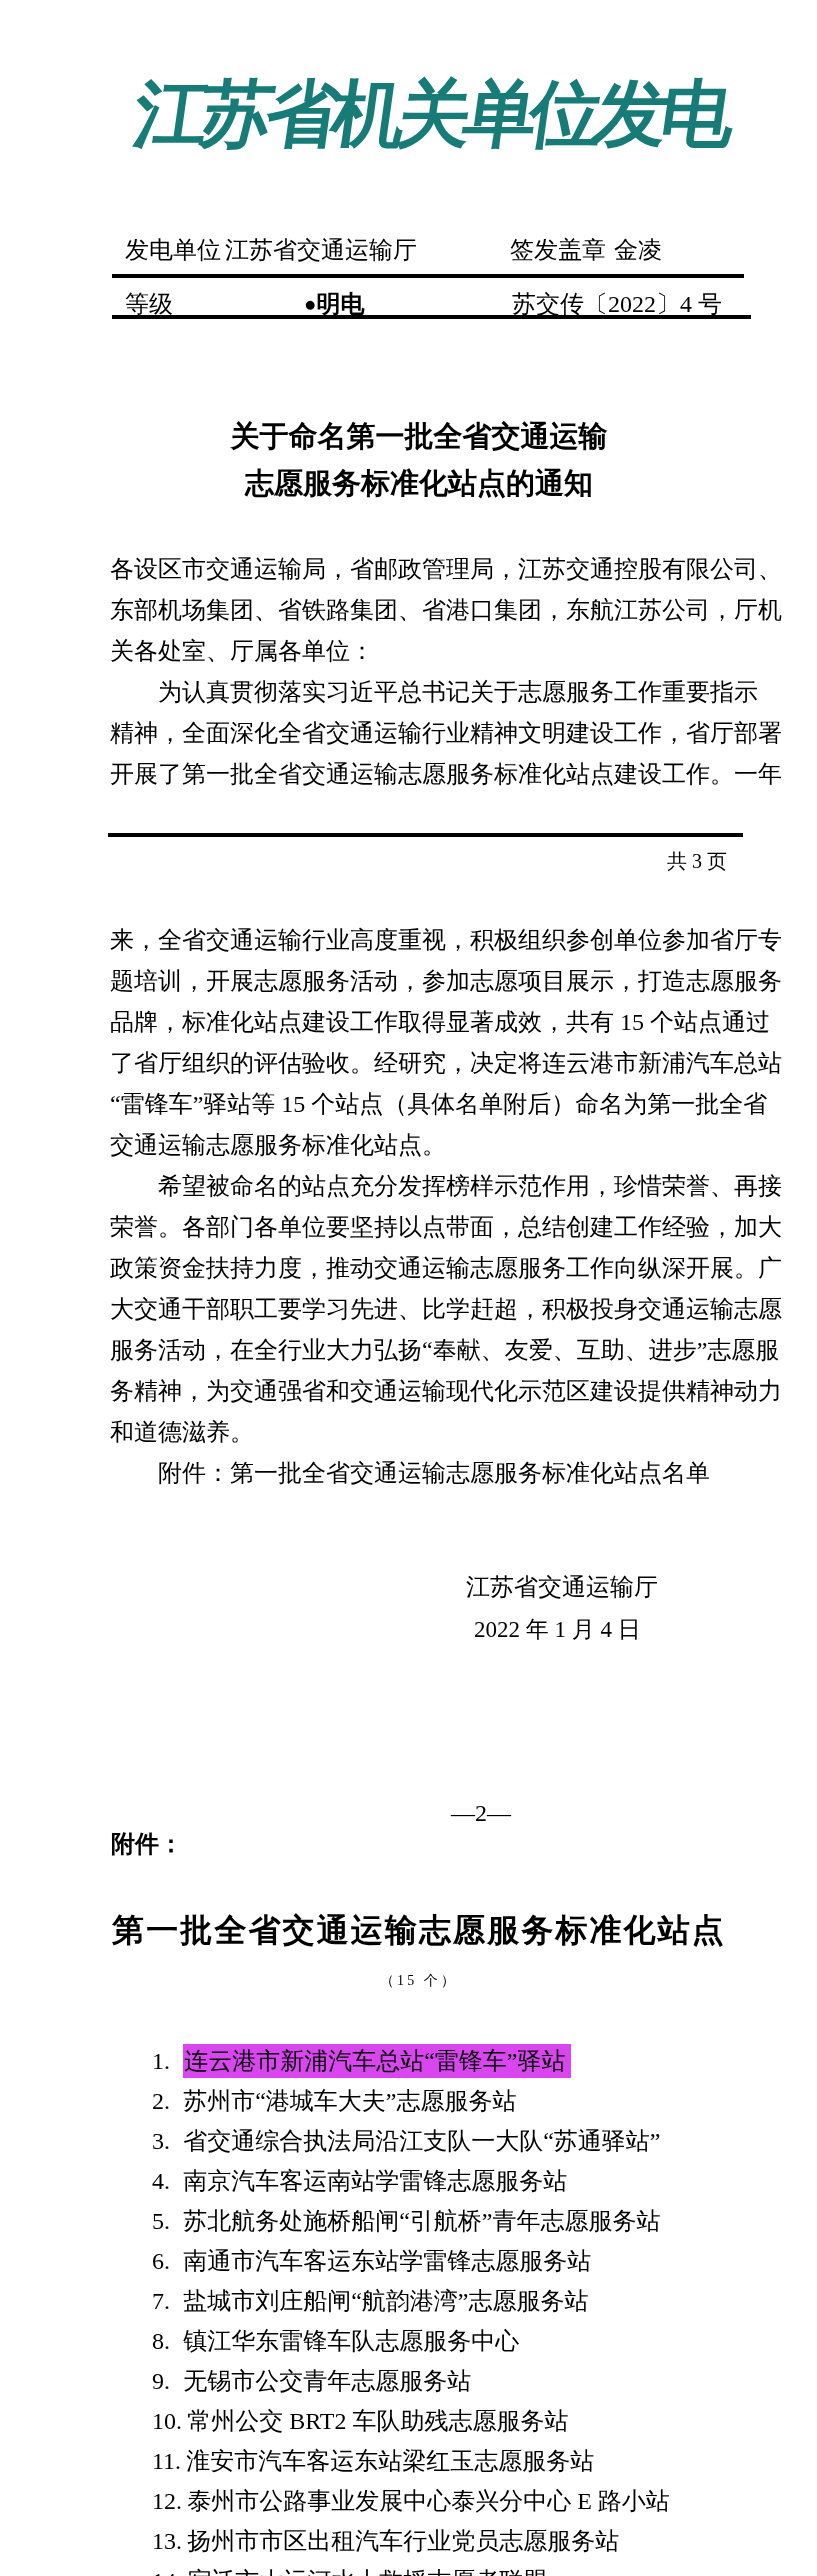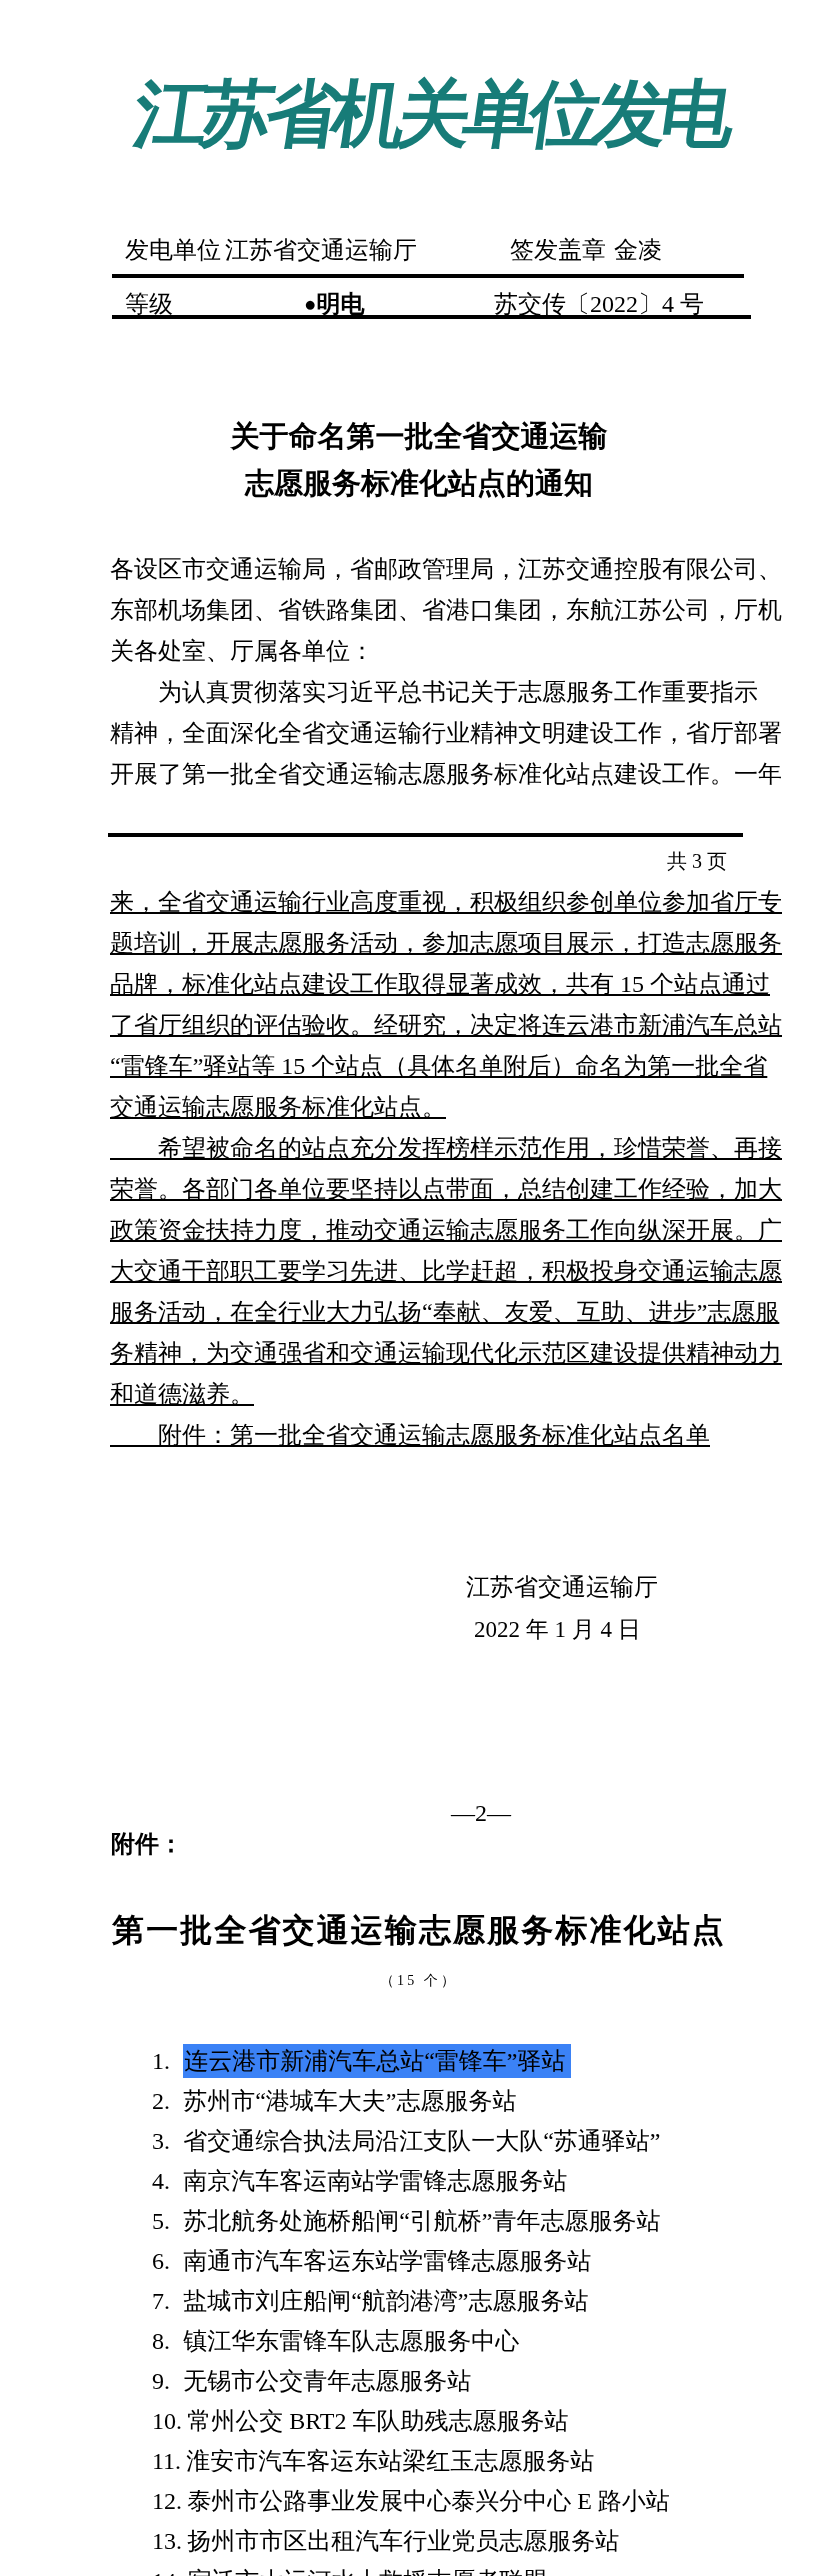--- a/index.html
+++ b/index.html
@@ -13,56 +13,56 @@
   .hdr{position:absolute;font-size:24px;line-height:31px;height:31px;white-space:nowrap;}
   .r1{top:235px;}
   .r2{top:289px;}
   .x-l1{left:125px;}
   .x-v1{left:225px;}
   .x-l2{left:510px;}
   .x-v2{left:614px;}
   .x-grade{left:125px;}
   .x-mingdian{left:256px;font-weight:bold;margin-left:48px;}
   .x-mingdian .dot{font-size:20.6px;vertical-align:1px;}
-  .x-docno{left:494px;text-align:center;}
+  .x-docno{left:512px;text-align:center;}
 
   .rule{position:absolute;background:#000;}
   .rule1{left:112px;top:274px;width:632px;height:3.6px;}
   .rule2{left:112px;top:315px;width:639px;height:3.6px;}
   .rule-pb{left:108px;top:833px;width:635px;height:4.1px;}
 
   .doc-title{position:absolute;left:111px;width:616px;text-align:center;
              font-size:29px;font-weight:bold;white-space:nowrap;}
   .t1{top:417px;}
   .t2{top:464px;}
 
   .body-block{position:absolute;left:110px;width:623px;}
   .p1{top:549px;}
-  .p2{top:882px;text-decoration:underline;}
+  .p2{top:920px;}
   .body-line{height:41px;line-height:41px;font-size:24px;white-space:nowrap;}
 
   .page-note{position:absolute;left:111px;top:848px;width:616px;text-align:right;
              font-size:20px;line-height:26px;}
 
   .signer{position:absolute;left:466px;top:1572px;font-size:24px;line-height:31px;white-space:nowrap;}
   .sign-date{position:absolute;left:474px;top:1614px;font-size:23px;line-height:31px;white-space:nowrap;}
 
   .pg-marker{position:absolute;width:82px;text-align:center;font-size:24px;line-height:29px;}
   .m2{left:440px;top:1799px;}
 
   .attach-label{position:absolute;left:111px;top:1829px;font-size:24px;line-height:31px;font-weight:bold;}
   .attach-title{position:absolute;left:111px;top:1909px;width:616px;text-align:center;
                 font-size:32px;font-weight:bold;letter-spacing:2.1px;white-space:nowrap;}
   .attach-sub{position:absolute;left:111px;top:1972px;width:616px;text-align:center;
               font-size:14px;letter-spacing:3.1px;font-family:Liberation Serif, serif;}
 
   .station-list{position:absolute;left:152px;top:2041px;width:618px;}
   .station-item{height:40px;line-height:40px;font-size:24px;white-space:nowrap;}
   .item-num{display:inline-block;min-width:26px;margin-right:5.2px;}
-  .item-name.hl{background:#3b82f6;padding:4.1px 5.2px 4.1px 1px;}
+  .item-name.hl{background:#d946ef;padding:4.1px 5.2px 4.1px 1px;}
 </style>
 </head>
 <body>
 
 <div class="page">
 
   <div class="brand">江苏省机关单位发电</div>
 
   <div class="hdr r1 x-l1">发电单位</div>
   <div class="hdr r1 x-v1">江苏省交通运输厅</div>

